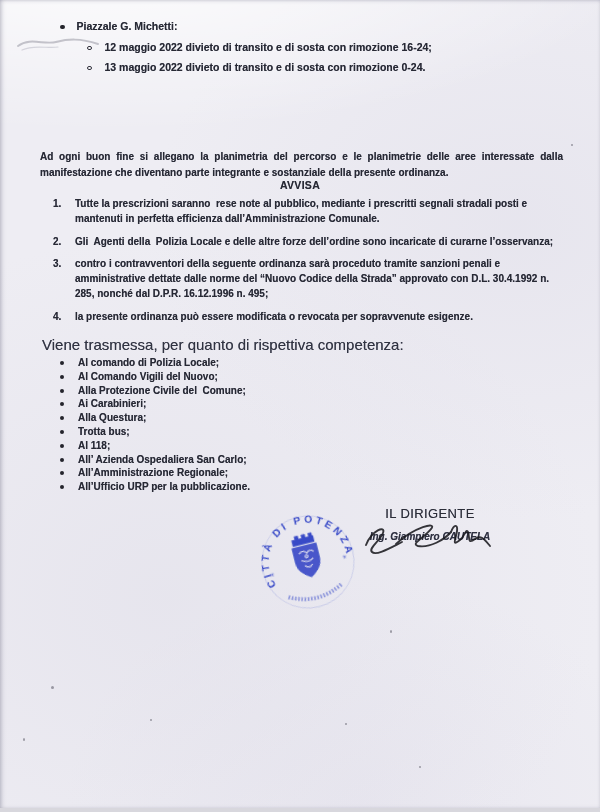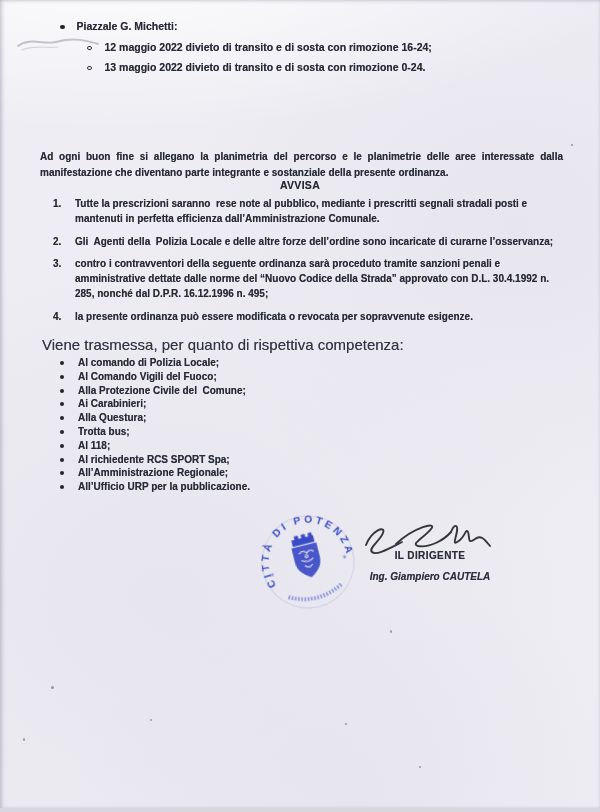--- a/index.html
+++ b/index.html
@@ -57,21 +57,21 @@
   .itx { flex:1 1 auto; }
 
   
   .transmit-intro { position:absolute; left:42px; top:336px; font-size:15px; font-weight:400; color:#303341; }
   .transmit { position:absolute; left:60px; top:357px; list-style:none; }
   .transmit li { display:flex; align-items:baseline; height:13.8px; font-size:10px; font-weight:bold;text-align:right; }
   .transmit .dot { width:4px; height:4px; margin-right:14px; }
 
   
   .sig-block { position:absolute; left:345px; top:506px; width:170px; text-align:center; }
-  .sig-role { font-size:10px; font-weight:bold; letter-spacing:.4px; color:#2b2d38;margin-top:44px; }
+  .sig-role { font-size:13px; font-weight:normal; letter-spacing:.4px; color:#2b2d38; }
   .sig-name { font-size:10px; font-weight:bold; font-style:italic; margin-top:10px; color:#2e3040; }
   .sig-svg { position:absolute; left:356px; top:517px; }
 
   
   .stamp { position:absolute; left:258px; top:513px; opacity:.92; }
 
   .specks span { position:absolute; border-radius:50%; background:#565663; opacity:.55; }
 </style>
 </head>
 <body>
@@ -123,21 +123,21 @@
 
   <div class="transmit-intro txt">Viene trasmessa, per quanto di rispettiva competenza:</div>
 
   <ul class="transmit">
     <li>
         <span class="dot"></span>
         <span class="txt">Al comando di Polizia Locale;</span>
       </li>
     <li>
         <span class="dot"></span>
-        <span class="txt">Al Comando Vigili del Fuoco;</span>
+        <span class="txt">Al Comando Vigili del Nuovo;</span>
       </li>
     <li>
         <span class="dot"></span>
         <span class="txt">Alla Protezione Civile del  Comune;</span>
       </li>
     <li>
         <span class="dot"></span>
         <span class="txt">Ai Carabinieri;</span>
       </li>
     <li>
@@ -147,21 +147,21 @@
     <li>
         <span class="dot"></span>
         <span class="txt">Trotta bus;</span>
       </li>
     <li>
         <span class="dot"></span>
         <span class="txt">Al 118;</span>
       </li>
     <li>
         <span class="dot"></span>
-        <span class="txt">Al richiedente RCS SPORT Spa;</span>
+        <span class="txt">All’ Azienda Ospedaliera San Carlo;</span>
       </li>
     <li>
         <span class="dot"></span>
         <span class="txt">All’Amministrazione Regionale;</span>
       </li>
     <li>
         <span class="dot"></span>
         <span class="txt">All’Ufficio URP per la pubblicazione.</span>
       </li>
   </ul>

